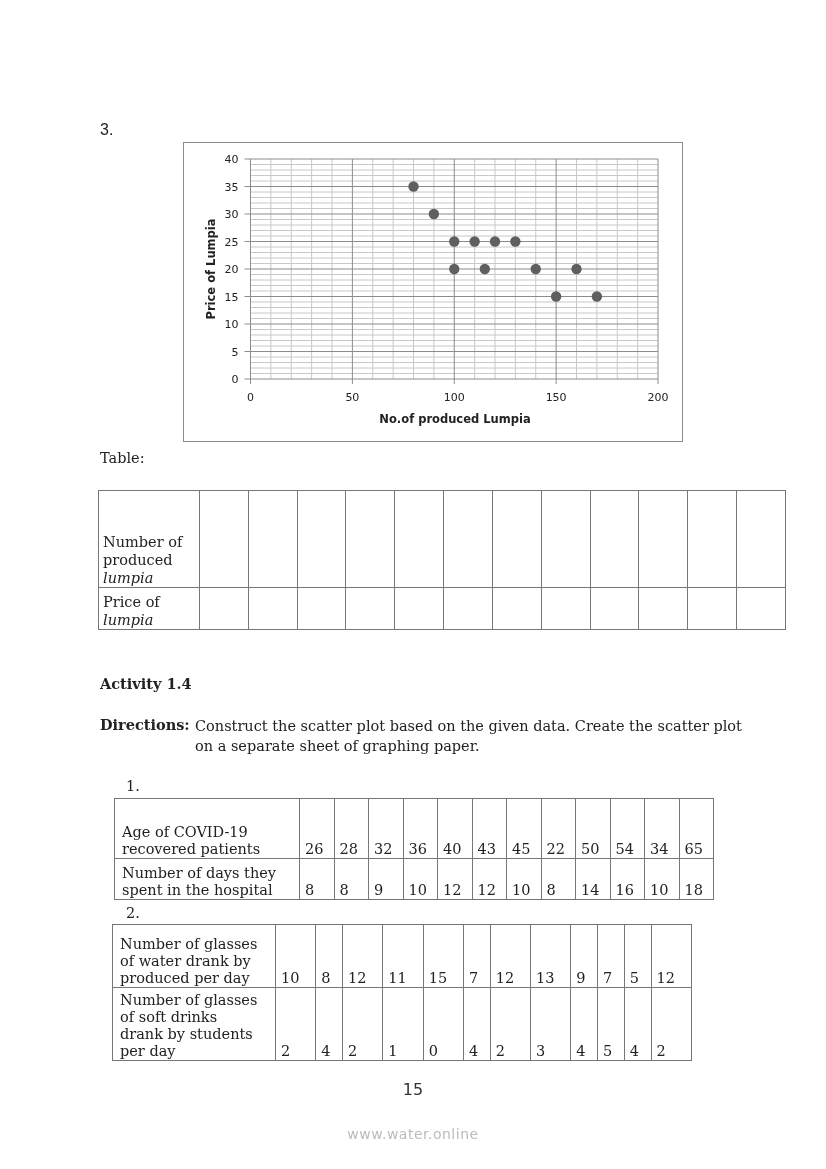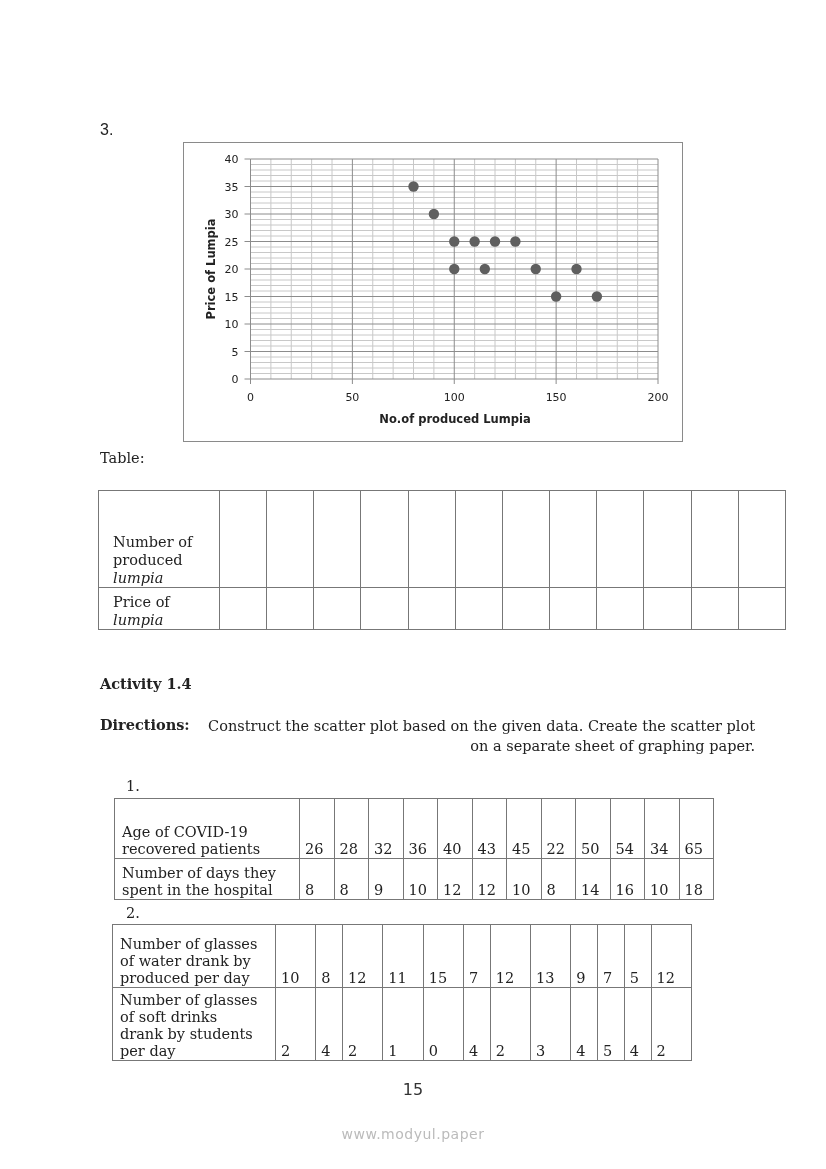--- a/index.html
+++ b/index.html
@@ -7,27 +7,27 @@
          font-family: "DejaVu Serif", serif; color: #222; }
   .abs { position: absolute; }
   .item-num { font-family: "Liberation Sans", sans-serif; font-size: 16px; }
   .chart-frame { left: 183px; top: 142px; width: 500px; height: 300px;
                  border: 1px solid #8a8a8a; box-sizing: border-box; }
   .chart-svg { position: absolute; left: 0; top: 0; }
   .serif { font-family: "DejaVu Serif", serif; font-size: 14.5px; }
   table.grid { border-collapse: collapse; position: absolute; }
   table.grid td { border: 1px solid #777; padding: 0; vertical-align: bottom; }
   .lumpia td { vertical-align: middle; }
-  .lumpia td.hdr { padding: 0 14px; font-size: 14.5px; line-height: 18px; }
+  .lumpia td.hdr { padding: 0 4px; font-size: 14.5px; line-height: 18px; }
   .cv td { font-size: 14.5px; line-height: 17px; }
   .cv td.hdr { padding: 2px 7px 0 7px; text-align: left; }
   .cv td.val { padding: 0 3px 0 5px; text-align: left; }
   .activity-title { left: 100px; top: 675px; font-weight: bold; font-size: 14.5px; }
   .dir-label { left: 100px; top: 716px; font-weight: bold; font-size: 14.5px; }
-  .dir-text { left: 195px; top: 716px; width: 560px; font-size: 14.5px; line-height: 20px; text-align: right; }
+  .dir-text { left: 195px; top: 716px; width: 560px; font-size: 14.5px; line-height: 20px; }
   .page-num { left: 0; width: 826px; top: 1080px; text-align: center;
               font-family: "DejaVu Sans", sans-serif; font-size: 16px; color: #333; }
   .watermark { left: 0; width: 826px; top: 1126px; text-align: center;
                font-family: "DejaVu Sans", sans-serif; font-size: 14px; color: #bbb; letter-spacing: 0.5px; }
 </style>
 </head>
 <body>
 
 <div class="abs item-num" style="left:100px; top:121px;">3.</div>
 
@@ -281,13 +281,13 @@
         <td class="val">3</td>
         <td class="val">4</td>
         <td class="val">5</td>
         <td class="val">4</td>
         <td class="val">2</td>
       </tr>
 </tbody>
   </table>
 
 <div class="abs page-num">15</div>
-<div class="abs watermark">www.modyul.paper</div>
+<div class="abs watermark">www.water.online</div>
 
 </body></html>

